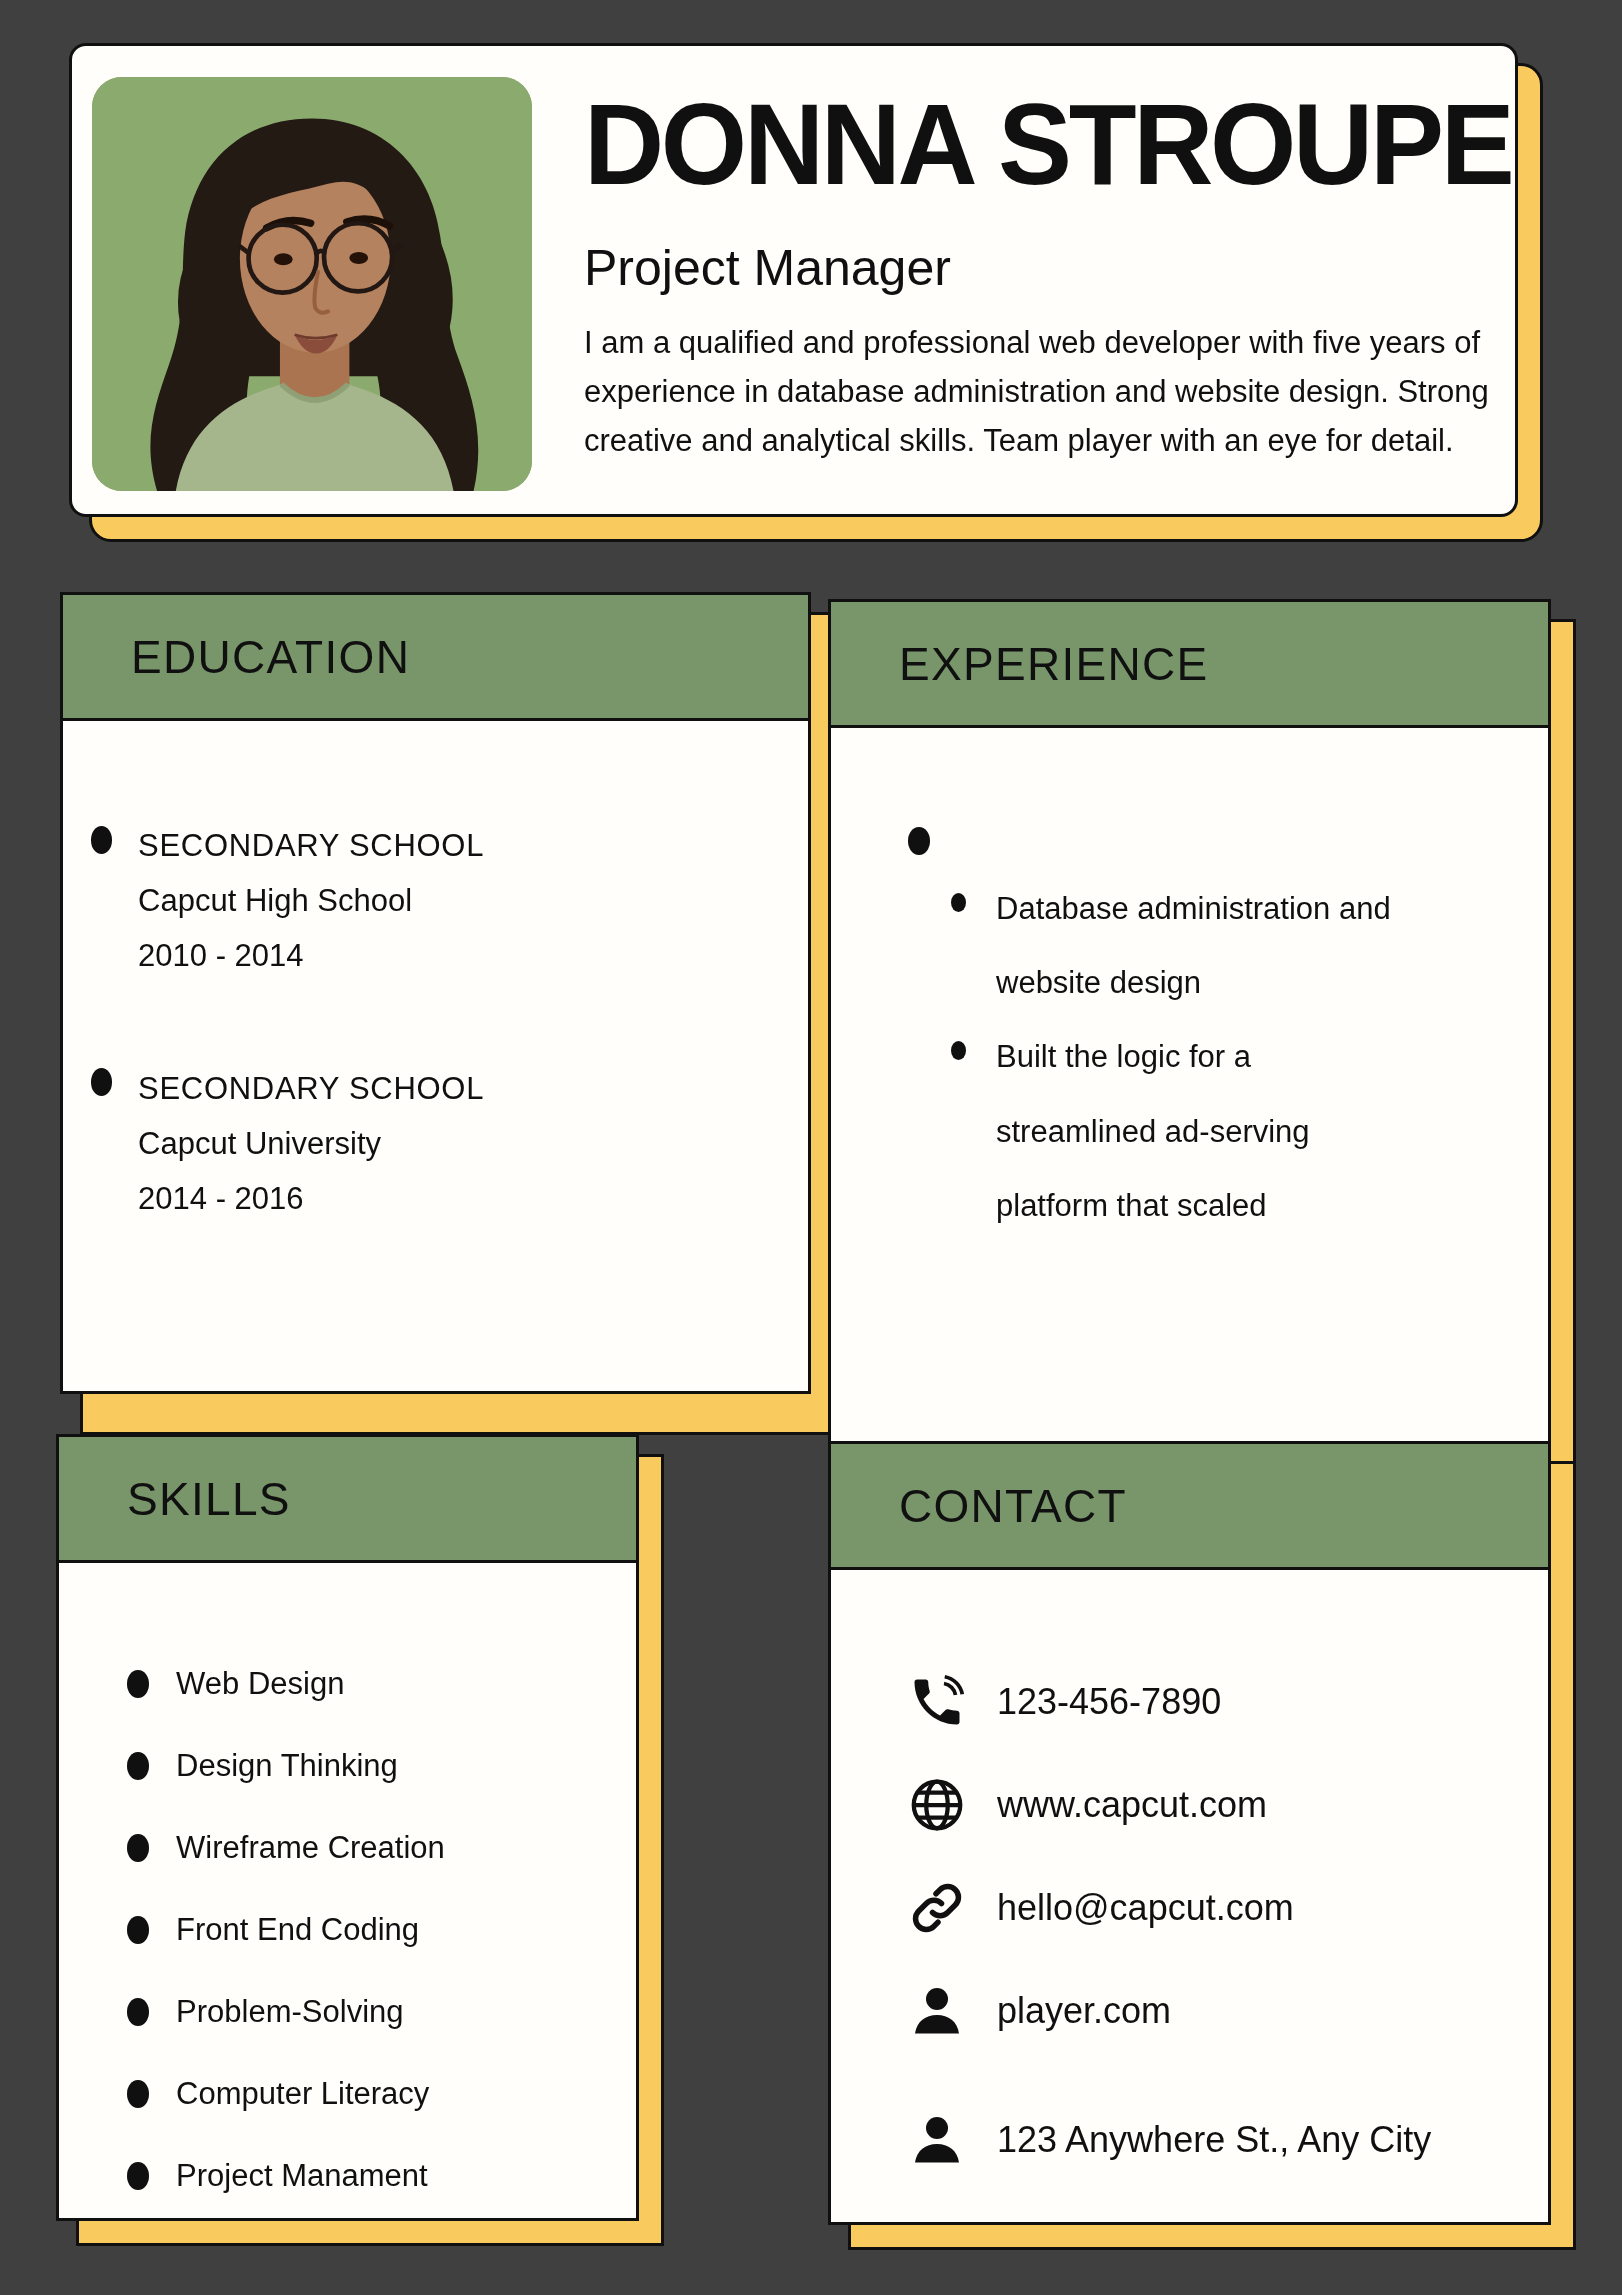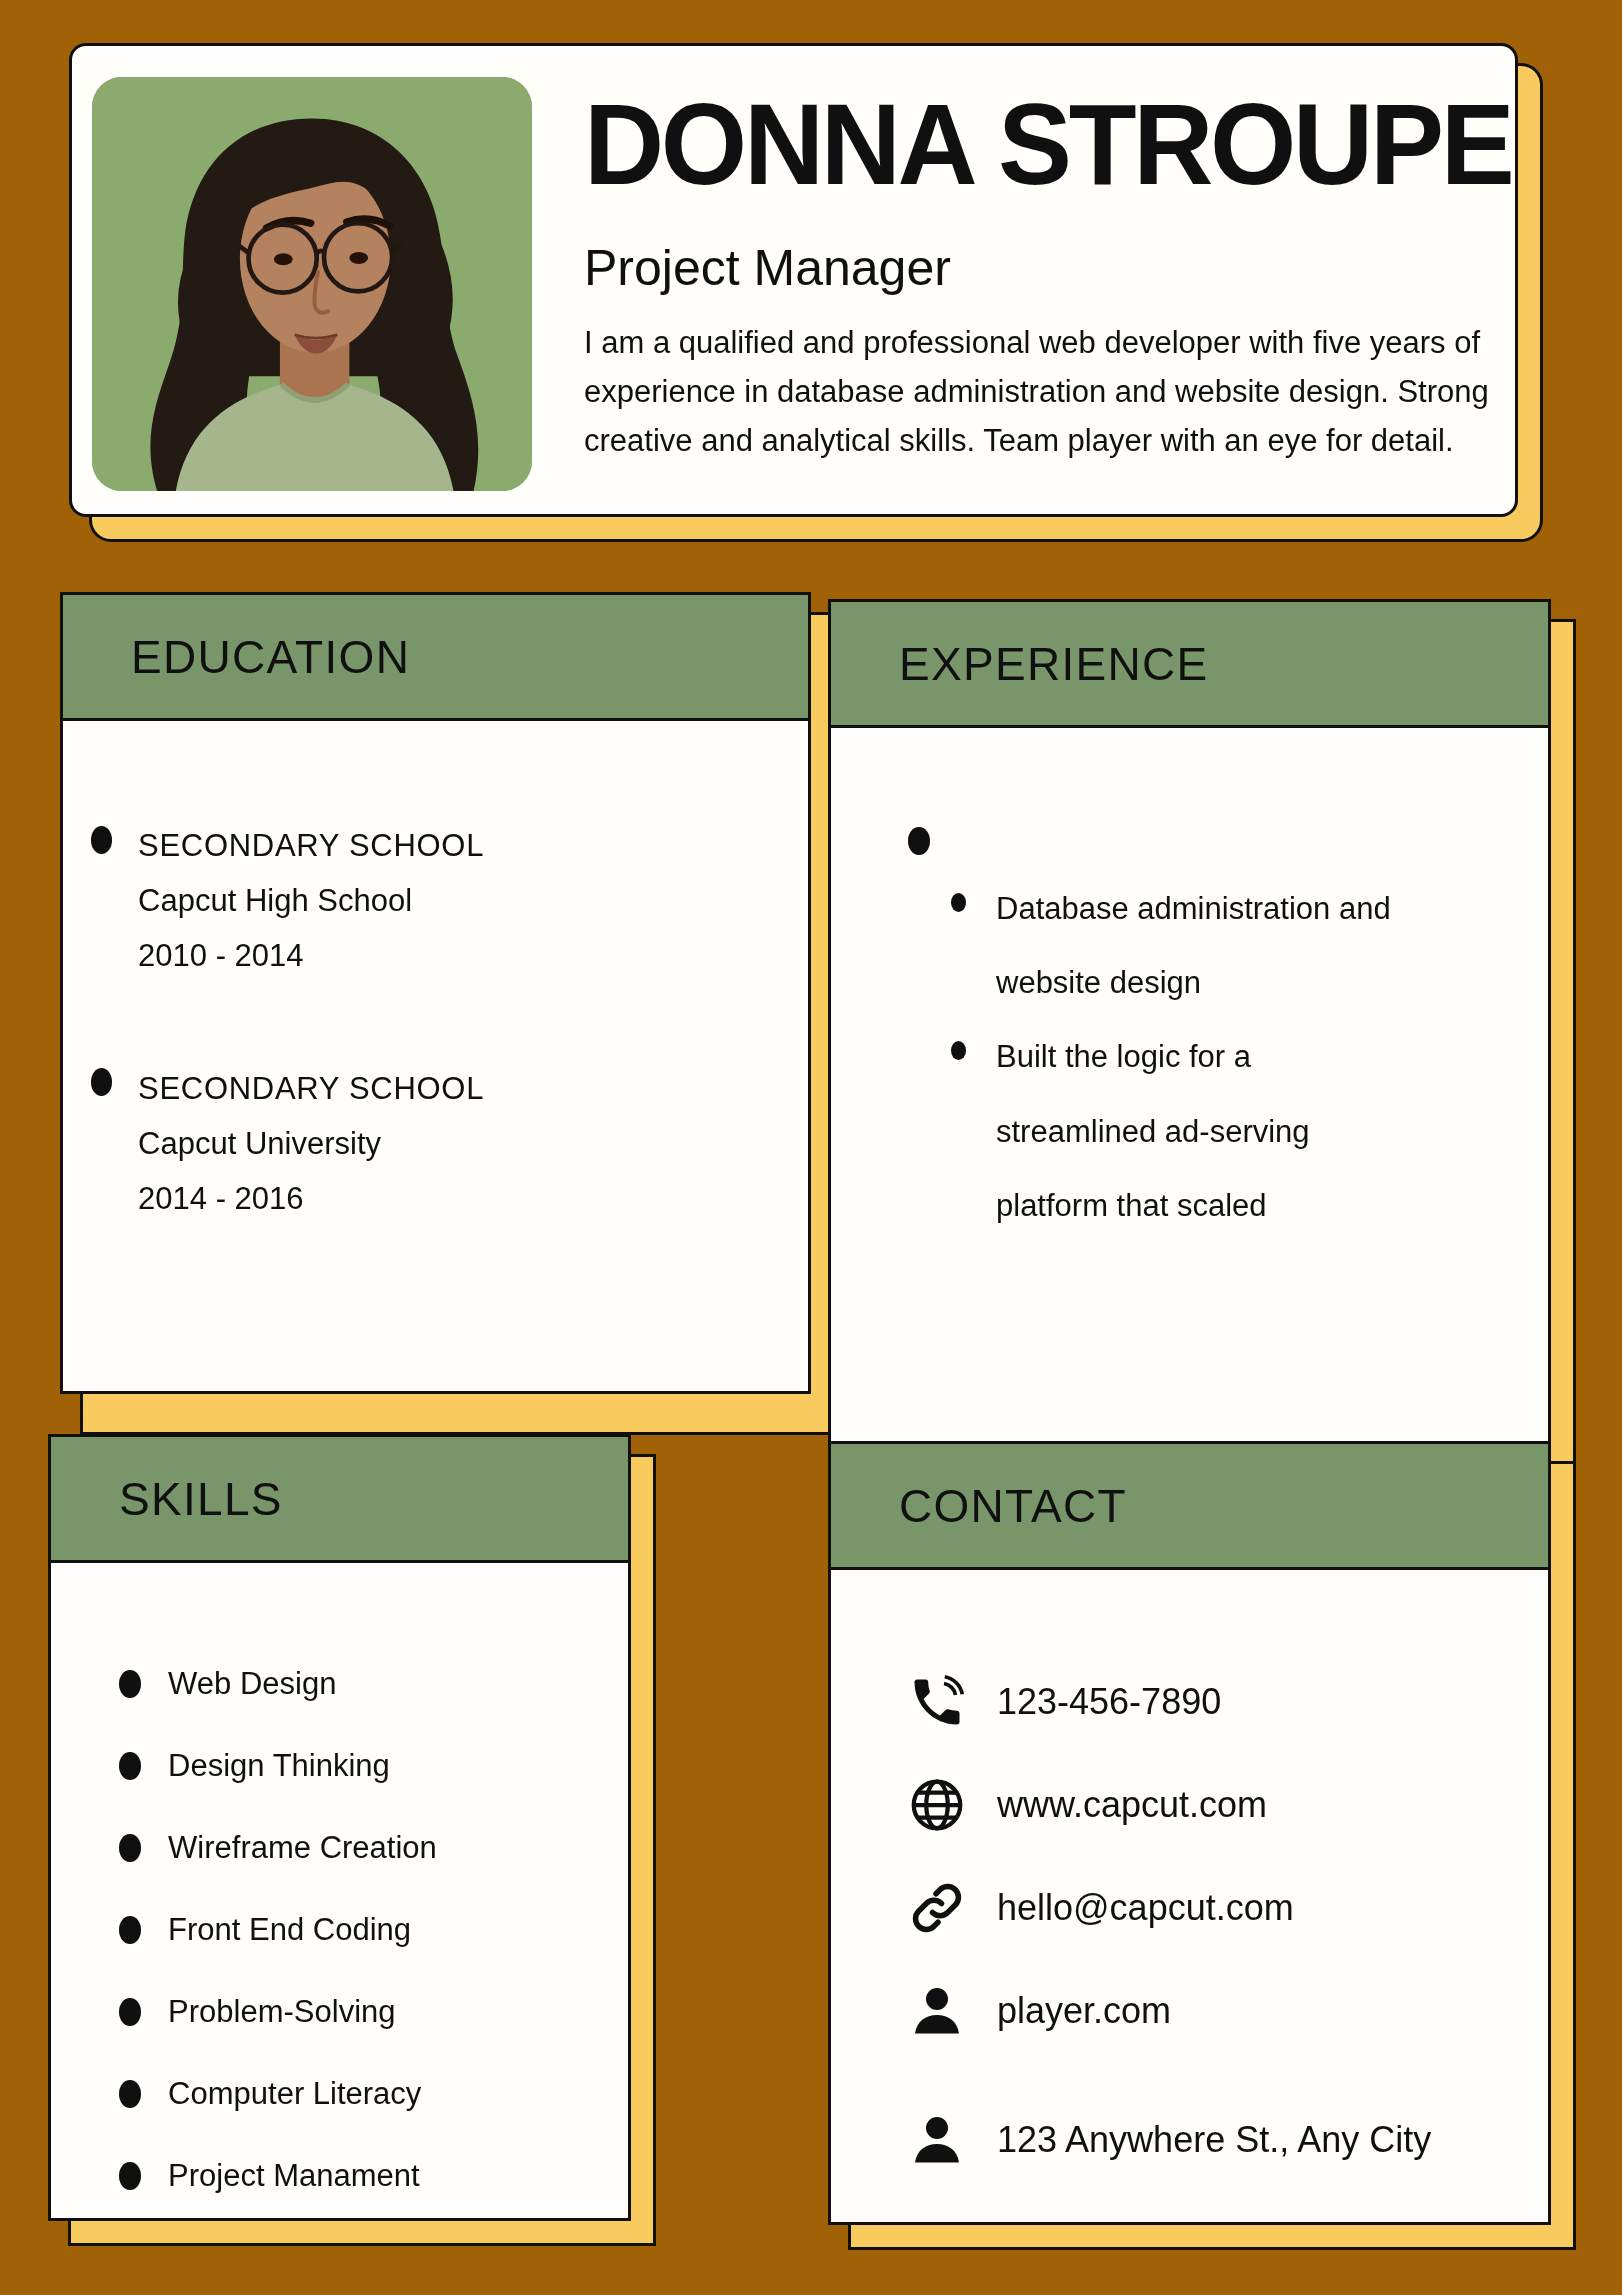--- a/index.html
+++ b/index.html
@@ -3,21 +3,21 @@
 <meta charset="utf-8">
 <style>
   html,body{margin:0;padding:0;}
   body{
     width:1623px;height:2295px;
     background:#b0bfa4;
     font-family:"Liberation Sans", sans-serif;
     color:#101010;
     -webkit-font-smoothing:antialiased;
   }
-  #page{position:relative;width:1623px;height:2295px;overflow:hidden;background:#a16207;}
+  #page{position:relative;width:1623px;height:2295px;overflow:hidden;background:#404040;}
 
   
   .card{position:absolute;}
   .card .backing{
     position:absolute;z-index:0;
     background:#f9cb5e;border:3.3px solid #101010;
     left:19.6px;top:19.6px;right:-25px;bottom:-25px;
   }
   .card.deep-bottom .backing{bottom:-41px;}
   .card .surface{
@@ -46,21 +46,21 @@
   
   .section-head{
     box-sizing:border-box;height:126px;background:#78966a;
     border-bottom:3.9px solid #101010;
     display:flex;align-items:center;padding-left:68px;
   }
   .section-head .section-title{font-size:46px;letter-spacing:1.3px;font-weight:normal;}
   .section-body{box-sizing:border-box;position:relative;}
 
   #education-card{left:48px;top:592px;width:751px;height:802px;margin-left:12px;}
-  #skills-card{left:48px;top:1434px;width:583px;height:787px;}
+  #skills-card{left:56px;top:1434px;width:583px;height:787px;}
   #experience-card{left:828px;top:599px;width:723px;height:1022px;}
   #contact-card{left:828px;top:1441px;width:723px;height:784px;}
 
   
   .dot{flex:0 0 auto;width:21.6px;height:28px;border-radius:50%;background:#101010;}
   .small-dot{flex:0 0 auto;width:15px;height:19px;border-radius:50%;background:#101010;}
 
   
   #education-card .section-body{padding:97px 26px 0 27.5px;}
   .edu-item{display:flex;gap:26px;}

